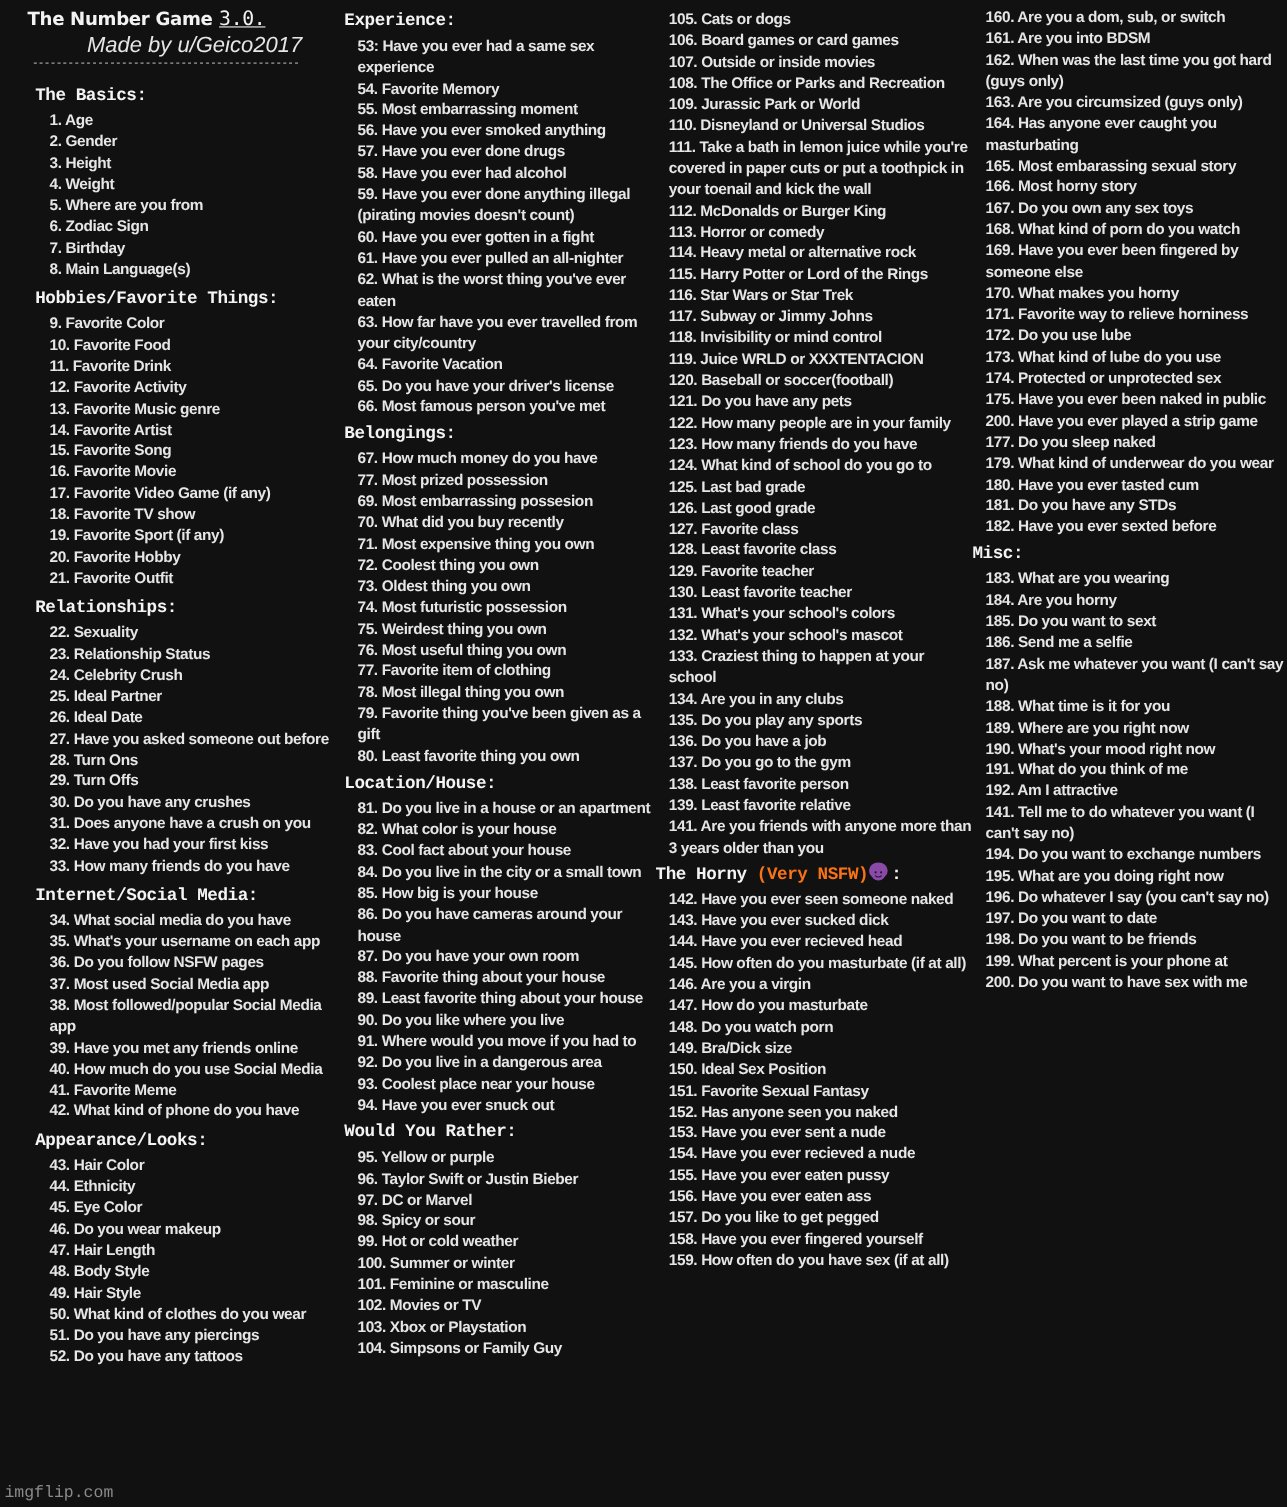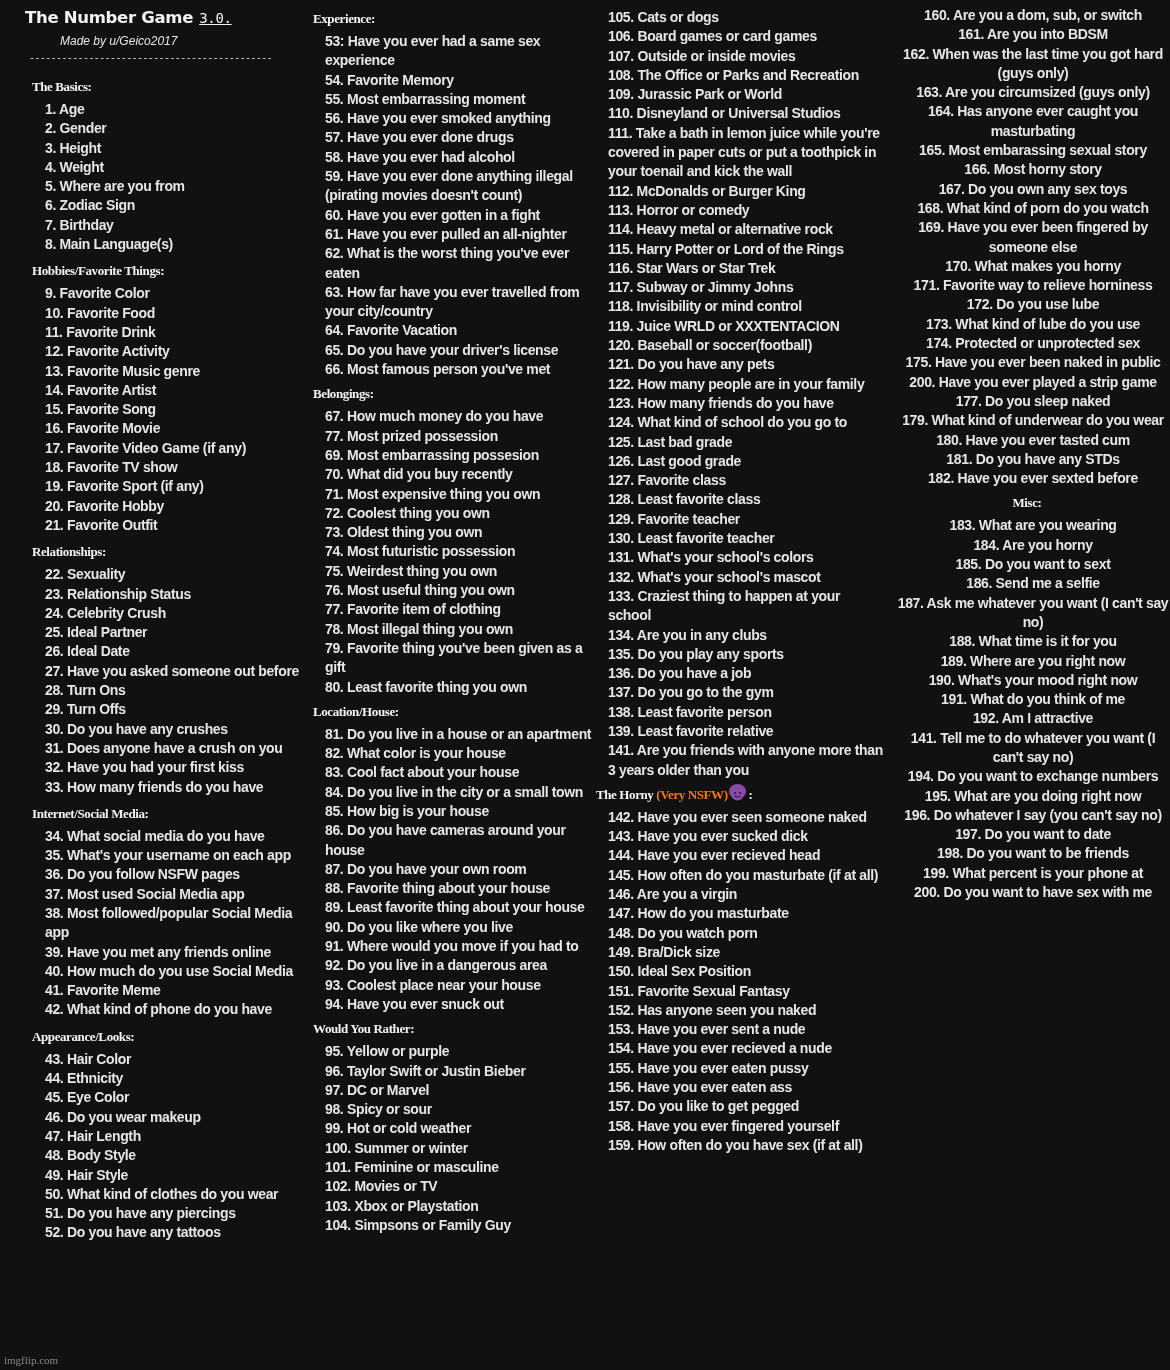--- a/index.html
+++ b/index.html
@@ -15,67 +15,67 @@
       color: #e8e8e8;
       font-family: "Liberation Sans", sans-serif;
     }
     .col {
       position: absolute;
       top: 0;
     }
     .col1 { left: 25px; width: 275px; }
     .col2 { left: 313px; width: 280px; }
     .col3 { left: 596px; width: 290px; }
-    .col4 { left: 884px; width: 286px; text-align: center; }
+    .col4 { left: 884px; width: 286px; }
 
     .title-block {
       position: relative;
       width: 250px;
       padding-top: 6px;
     }
     .title {
       font-family: "DejaVu Sans", sans-serif;
       font-weight: bold;
       font-size: 16.5px;
       color: #f2f2f2;
       letter-spacing: -0.3px;
       white-space: nowrap;
       line-height: 24px;
     }
     .title .ver {
       font-family: "DejaVu Sans Mono", monospace;
       font-weight: normal;
-      font-size: 14px;
+      font-size: 18px;
       margin-left: 6px;
       text-decoration: underline;
     }
     .subtitle {
       font-family: "Liberation Sans", sans-serif;
       font-style: italic;
-      font-size: 12px;
+      font-size: 20px;
       color: #e6e6e6;
-      margin-left: 35px;
+      margin-left: 54px;
       line-height: 22px;
     }
     .dashes {
       font-family: "Liberation Mono", monospace;
       font-size: 10px;
       color: #cfcfcf;
       letter-spacing: -0.6px;
       white-space: nowrap;
       overflow: hidden;
       width: 242px;
       margin-left: 4px;
       line-height: 14px;
       margin-bottom: 8px;
     }
     .section-header {
-      font-family: Liberation Serif, serif;
+      font-family: Liberation Mono, monospace;
       font-weight: bold;
-      font-size: 13px;
+      font-size: 16px;
       color: #f4f4f4;
       margin-left: 7px;
       letter-spacing: -0.4px;
       line-height: 26px;
       white-space: nowrap;
     }
     .col2 .section-header, .col3 .section-header, .col4 .section-header {
       margin-left: 0;
     }
     .items {
@@ -102,22 +102,22 @@
       border-radius: 50%;
       background: #8a4aa8;
       vertical-align: -2px;
       margin-left: 1px;
       position: relative;
     }
     .watermark {
       position: absolute;
       left: 4px;
       bottom: 4px;
-      font-family: Liberation Serif, serif;
-      font-size: 11px;
+      font-family: Liberation Mono, monospace;
+      font-size: 15px;
       color: #8a8a8a;
     }
   </style>
 </head>
 <body>
 
 <div class="col col1">
   <div class="title-block">
     <div class="title"><span>The Number Game</span><span class="ver">3.0.</span></div>
     <div class="subtitle">Made by u/Geico2017</div>

